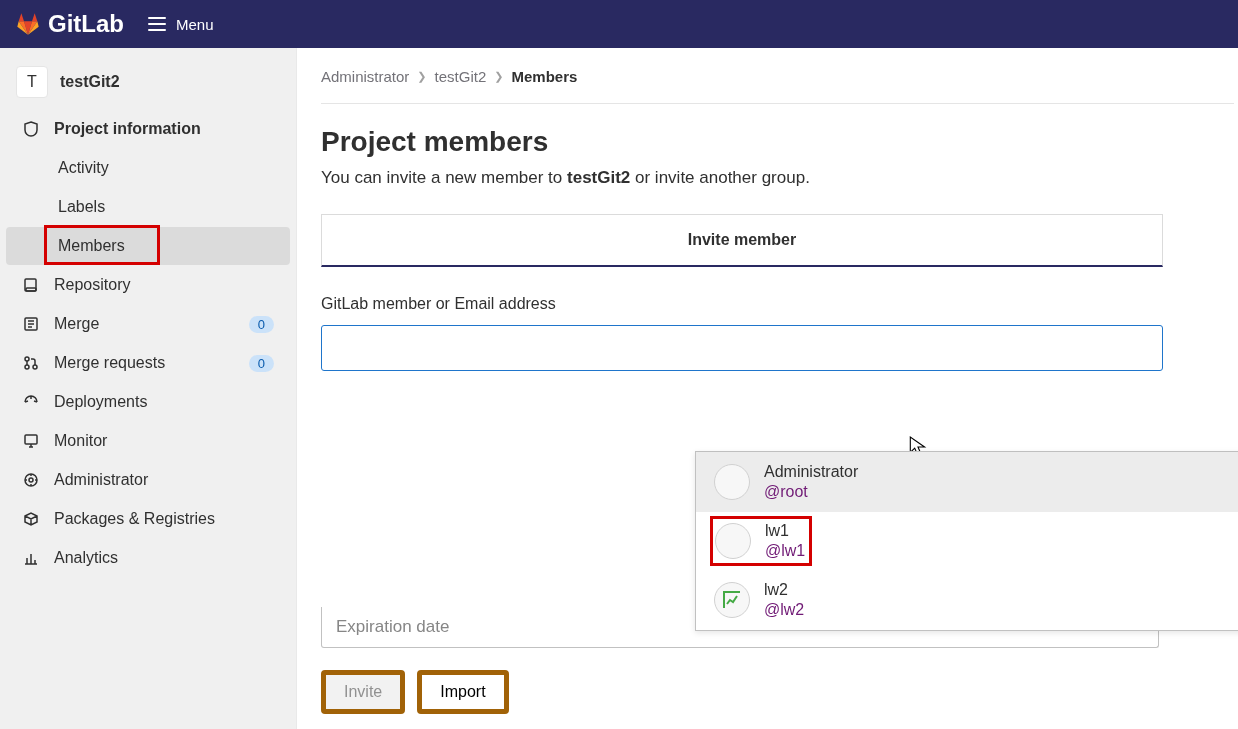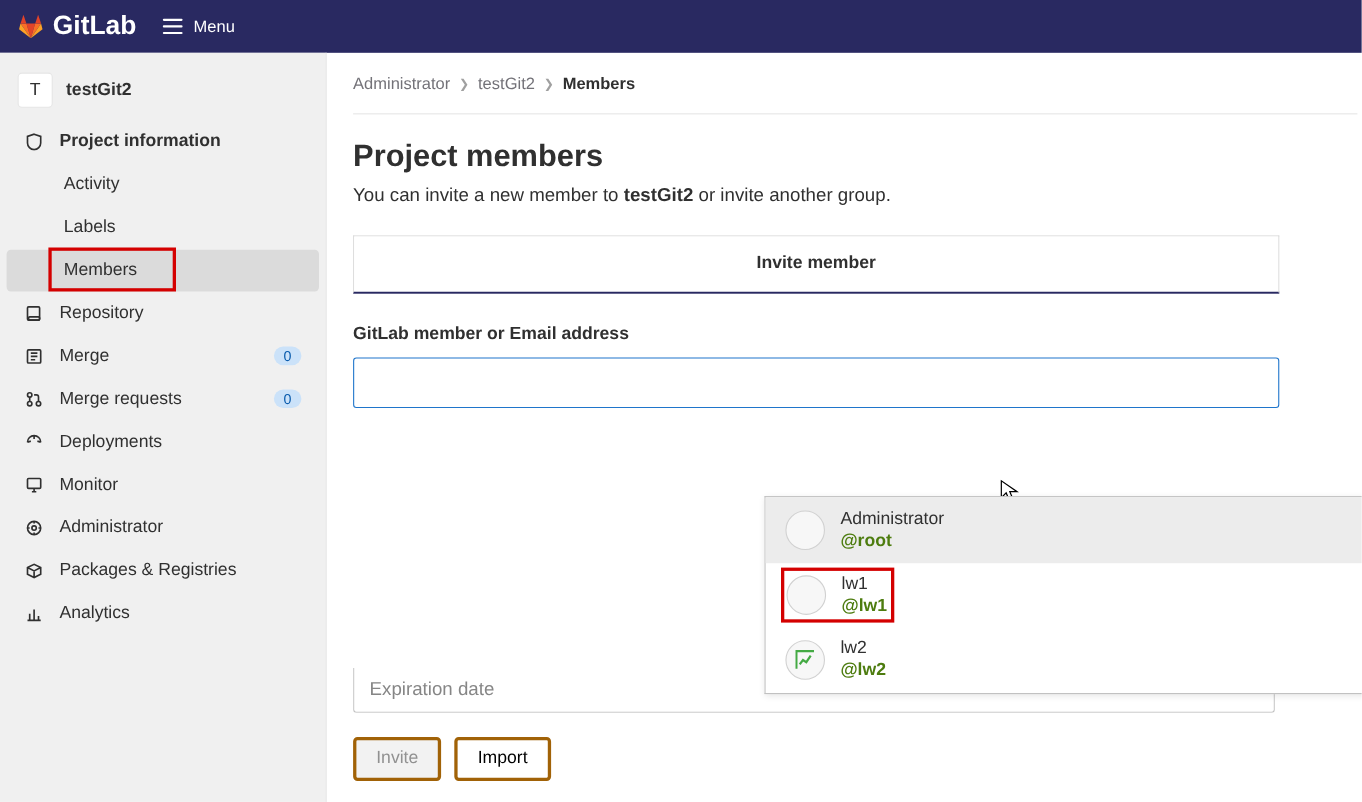--- a/index.html
+++ b/index.html
@@ -15,21 +15,21 @@
 
   
   .layout { display: flex; height: calc(729px - 48px); }
 
   
   .sidebar { width: 297px; background: #f0f0f0; border-right: 1px solid #e9e9e9; padding-top: 10px; overflow-y: auto; }
   .project-header { display: flex; align-items: center; padding: 8px 16px; margin-bottom: 4px; }
   .project-avatar { width: 32px; height: 32px; background: #fff; border: 1px solid #e5e5e5; border-radius: 4px; display:flex; align-items:center; justify-content:center; font-size:16px; color:#303030; margin-right:12px;}
   .project-name { font-weight: 600; font-size: 16px; }
 
-  .nav-item { display: flex; align-items: flex-start; padding: 10px 16px; font-size: 16px; color: #303030; cursor: pointer; border-radius: 4px; margin: 1px 6px; }
+  .nav-item { display: flex; align-items: center; padding: 10px 16px; font-size: 16px; color: #303030; cursor: pointer; border-radius: 4px; margin: 1px 6px; }
   .nav-item .icon { width: 18px; height:18px; margin-right: 14px; display:flex; align-items:center; justify-content:center; color:#303030; }
   .nav-item.bold { font-weight: 600; }
   .nav-sub { padding-left: 52px; font-size: 16px; }
   .nav-item.active { background: #dbdbdb; }
   .badge { background:#cbe2f9; color:#0b5cad; border-radius:10px; font-size:13px; padding:1px 9px; margin-left:auto; font-weight:400;}
 
   .highlight-red { border: 3px solid #d40000; }
 
   
   .main { flex: 1; padding: 20px 4px 0 0; overflow: hidden; position: relative; }
@@ -38,36 +38,36 @@
   .breadcrumbs a { color:#737278; }
   .breadcrumbs .sep { margin: 0 8px; font-size: 11px; color:#a0a0a0; }
   .breadcrumbs .current { color:#303030; font-weight:600; }
 
   h1.page-title { font-size: 28px; font-weight: 600; margin-bottom: 10px; }
   .subtitle { font-size:17px; color:#303030; margin-bottom: 26px; }
 
   .tab-container { border:1px solid #dbdbdb; border-bottom: 2px solid #292961; }
   .tab { text-align:center; padding: 16px 0; font-size:16px; font-weight:600; background:#fff; }
 
-  .field-label { font-size:16px; font-weight:700; margin-top: 28px; margin-bottom: 12px; }
+  .field-label { font-size:16px; font-weight:400; margin-top: 28px; margin-bottom: 12px; }
   .member-input { border:1px solid #1f75cb; border-radius:3px; height:46px; background:#fff; width: 100%; padding: 0 12px; }
 
   .dropdown { position:absolute; left: 398px; top: 403px; right:0; width: 840px; border:1px solid #c1c1c1; border-top:1px solid #bfbfbf; box-shadow: 0 2px 6px rgba(0,0,0,.1); background:#fff; }
   .dd-item { display:flex; align-items:center; padding: 10px 18px; cursor:pointer; }
   .dd-item.hover { background:#ececec; }
   .dd-avatar { width:36px; height:36px; border-radius:50%; background:#f7f7f7; border:1px solid #d1d1d1; margin-right:14px; display:flex; align-items:center; justify-content:center; overflow:hidden; }
   .dd-text { display:flex; flex-direction:column; line-height:1.25; }
   .dd-name { font-size:16px; color:#303030; }
-  .dd-user { font-size:16px; color:#4d7c0f;font-weight:bold; }
+  .dd-user { font-size:16px; color:#701a75; }
   .dd-item.redbox .dd-wrap { border:3px solid #d40000; padding:2px 4px 2px 2px; display:flex; align-items:center; }
 
   .expiration { border:1px solid #c1c1c1; border-top: none; border-radius:0 0 3px 3px; padding: 10px 14px; color:#868686; font-size:17px; width: 838px; margin-top: 18px; }
 
   .btn-row { display:flex; gap:12px; margin-top:22px; }
-  .btn { padding: 8px 18px; font-size:16px; border-radius:4px; cursor:pointer; border:3px solid #a16207; background:#fff; }
+  .btn { padding: 8px 18px; font-size:16px; border-radius:4px; cursor:pointer; border:5px solid #a16207; background:#fff; }
   .btn.disabled { color:#919191; background:#f2f2f2; }
 
   .cursor { position:absolute; left:612px; top:388px; width:18px; height:22px; }
 
   svg { display:block; }
 </style>
 </head>
 <body>
 
 <div class="navbar">

